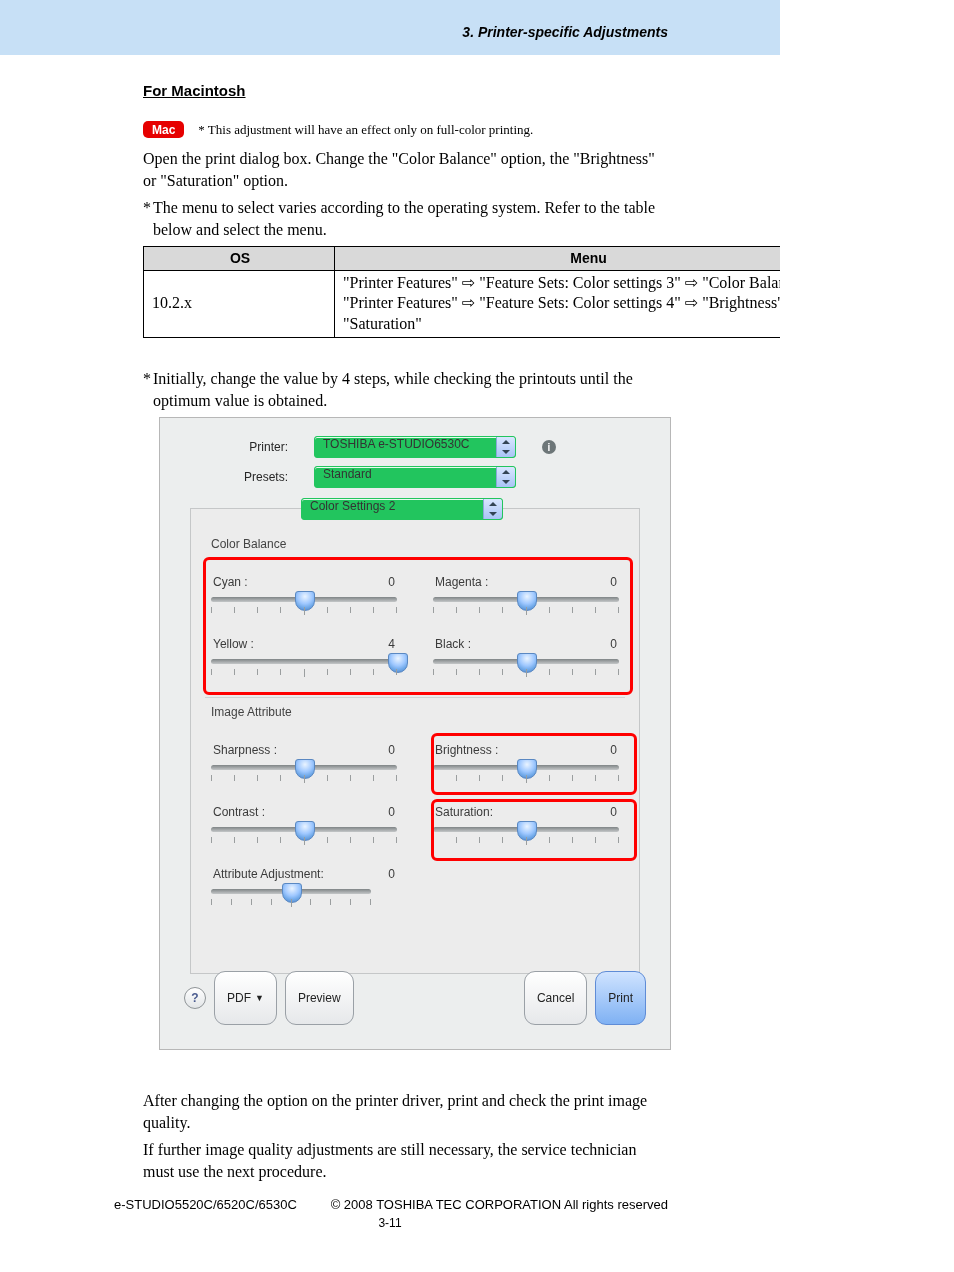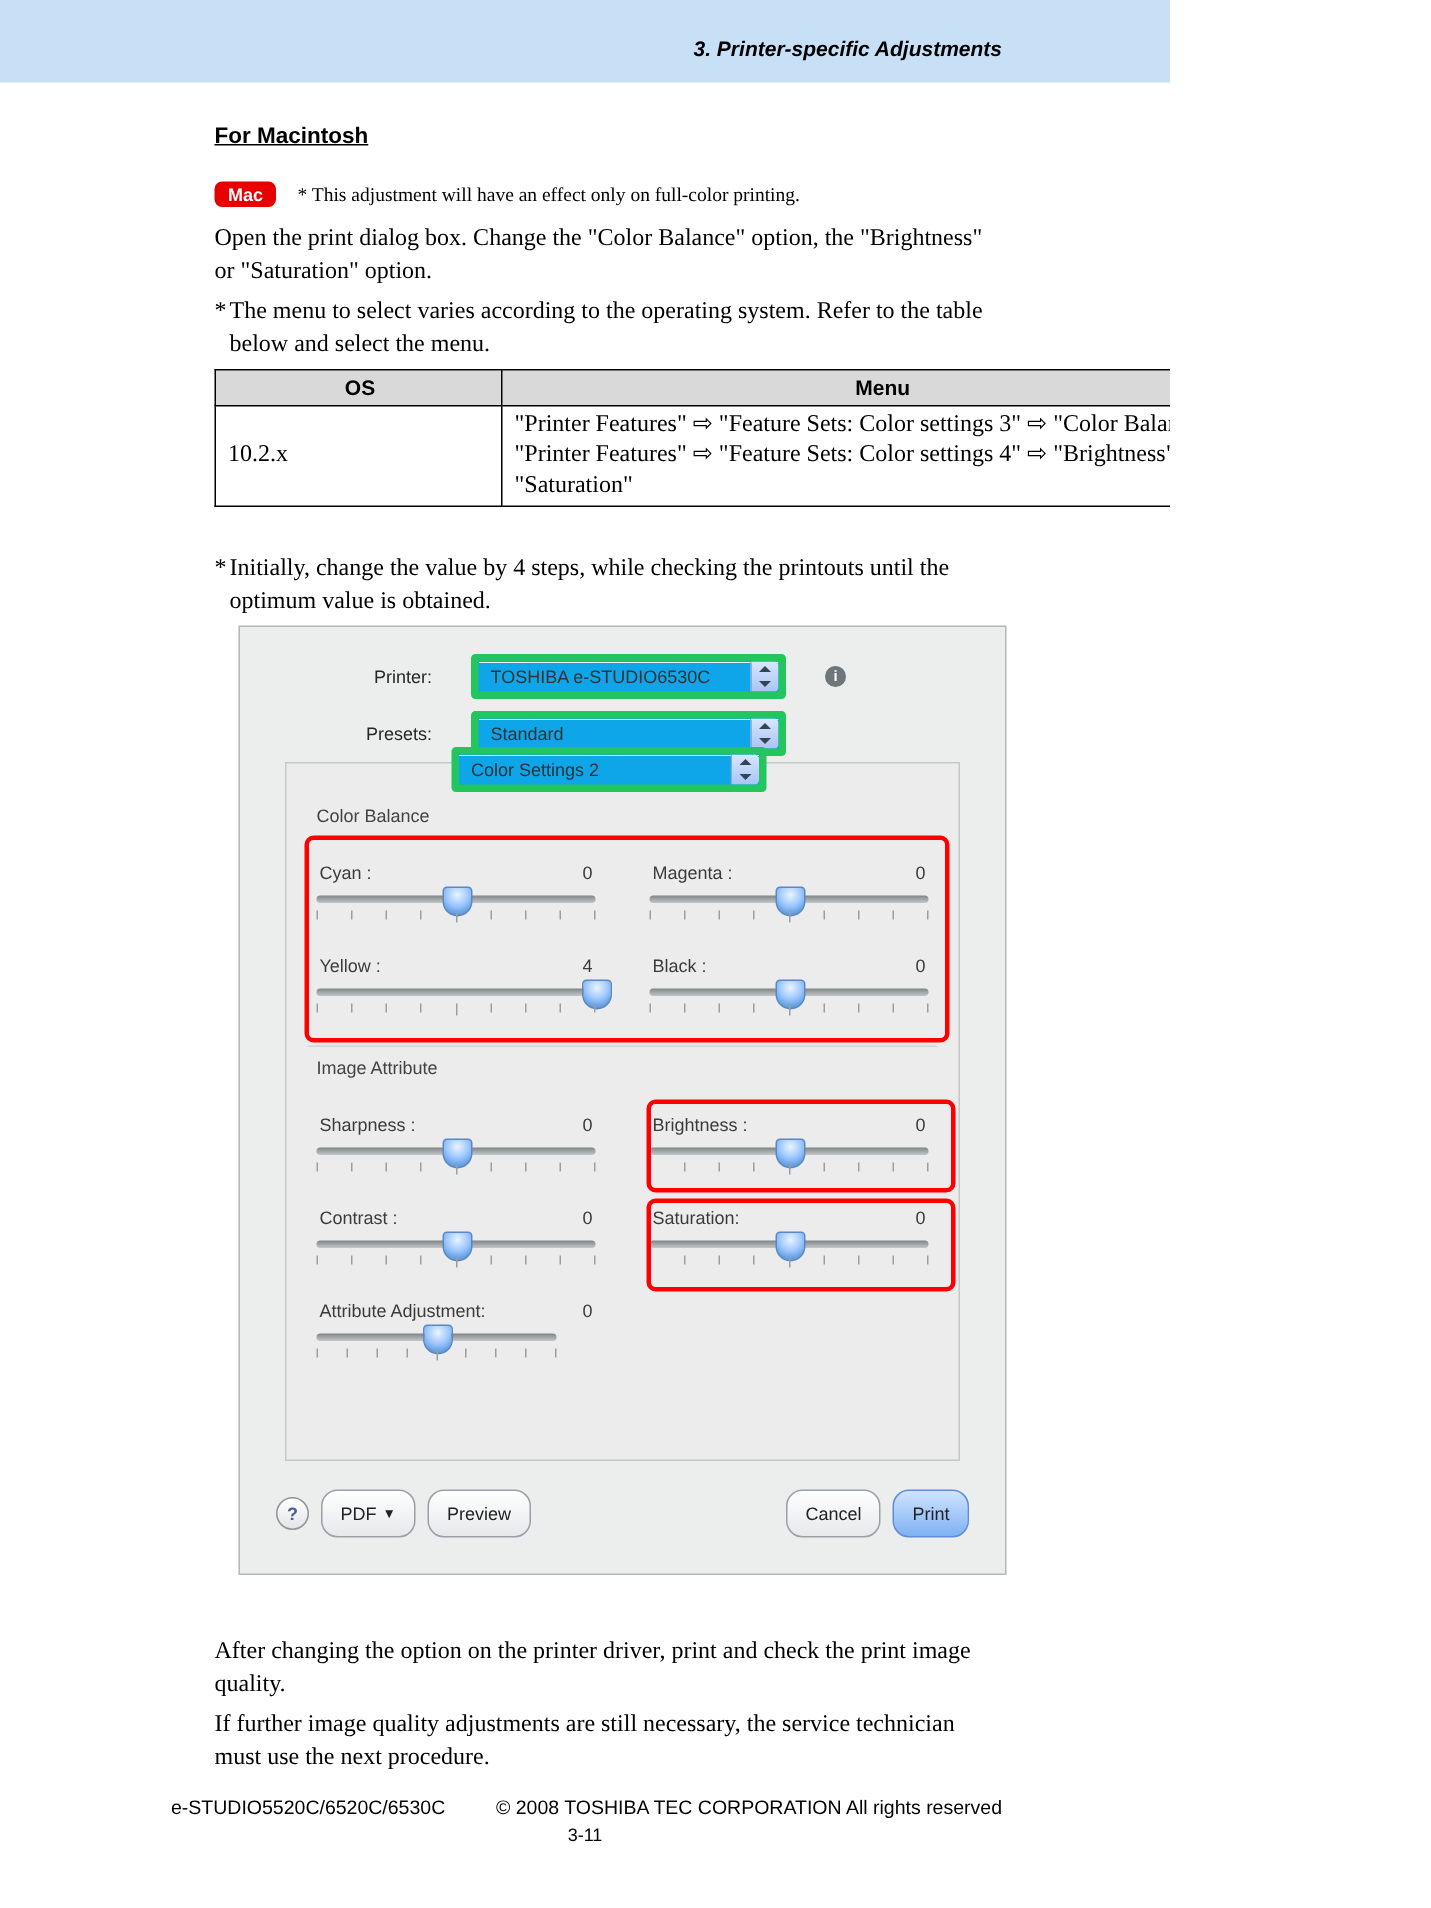--- a/index.html
+++ b/index.html
@@ -18,21 +18,21 @@
   table.menu{border-collapse:collapse;width:698px;font-size:16px;margin-bottom:30px;}
   table.menu th,table.menu td{border:1px solid #000;padding:2px 6px 2px 8px;vertical-align:top;line-height:1.3;}
   table.menu th{background:#d9d9d9;text-align:center;font-family:Arial,Helvetica,sans-serif;font-weight:bold;font-size:14px;}
   table.menu td.os{white-space:nowrap;vertical-align:middle;}
   .arrow{font-family:Arial,sans-serif;}
 
   
   .dialog{position:relative;width:510px;height:631px;border:1px solid #b7b7b7;background:#eceeee;margin:2px 0 40px 16px;font-family:"Lucida Grande","Helvetica Neue",Arial,sans-serif;font-size:12px;color:#333;}
   .dlg-row{display:flex;align-items:center;gap:20px;}
   .dlg-label{width:128px;text-align:right;padding-right:6px;color:#262626;}
-  .aqua-select{height:20px;display:flex;align-items:center;background:#0ea5e9;border:5px solid #22c55e;border-radius:3px;position:relative;box-shadow:inset 0 1px 0 rgba(255,255,255,.9);}
+  .aqua-select{height:20px;display:flex;background:#22c55e;border:1px solid #22c55e;border-radius:3px;position:relative;box-shadow:inset 0 1px 0 rgba(255,255,255,.9);}
   .aqua-select .sel-text{padding:0 20px 0 8px;font-size:12px;}
   .aqua-select .sel-btn{position:absolute;right:0;top:0;bottom:0;width:18px;border-left:1px solid #8ca7d8;border-radius:0 3px 3px 0;background:linear-gradient(#d9e6ff,#a9c4f5);}
   .aqua-select .sel-btn:before,.aqua-select .sel-btn:after{content:"";position:absolute;left:5px;border-left:4px solid transparent;border-right:4px solid transparent;}
   .aqua-select .sel-btn:before{top:3px;border-bottom:4px solid #345;}
   .aqua-select .sel-btn:after{bottom:3px;border-top:4px solid #345;}
   .info-dot{width:14px;height:14px;border-radius:50%;background:#6d7678;color:#fff;font-size:10px;font-weight:bold;display:flex;align-items:center;justify-content:center;margin-left:6px;}
   .panel{position:absolute;left:30px;right:30px;top:90px;bottom:75px;border:1px solid #c5c7c8;background:#ececec;}
   .panel-tab{position:absolute;top:-11px;left:110px;}
   .group-title{font-size:12px;color:#434343;margin:18px 0 8px 20px;}
   .sliders{display:flex;gap:36px;padding:0 20px;}
@@ -41,21 +41,21 @@
   .sl-head{display:flex;justify-content:space-between;font-size:12px;color:#3b3b3b;margin-bottom:4px;padding:0 2px;margin-top:16px;}
   .sl-track-wrap{position:relative;height:28px;}
   .sl-track{position:absolute;left:0;right:0;top:4px;height:5px;border-radius:3px;background:linear-gradient(#7f8486,#c4c7c8);}
   .sl-thumb{position:absolute;top:-2px;width:18px;height:18px;margin-left:-9px;background:radial-gradient(circle at 50% 25%,#eaf4ff 0%,#9fc8ff 45%,#6fa8e8 70%,#4a7fc5 100%);border:1px solid #5a88c2;border-radius:3px 3px 10px 10px;}
   .sl-ticks{position:absolute;left:0;right:0;top:14px;height:8px;display:flex;justify-content:space-between;}
   .sl-ticks span{width:1px;height:6px;background:#9a9e9f;}
   .sl-ticks span.mid{height:8px;}
   .redbox{position:absolute;border:3px solid #f00;border-radius:6px;pointer-events:none;}
   .panel-sep{position:absolute;left:14px;right:14px;border-top:1px solid #d1d3d4;}
   .help-btn{width:20px;height:20px;border-radius:50%;border:1px solid #8f9497;background:linear-gradient(#fff,#e2e5e7);display:flex;align-items:center;justify-content:center;font-weight:bold;color:#4a5b8f;font-size:12px;}
-  .aqua-btn{height:20px;padding:5px 12px;border:1px solid #9aa0a6;border-radius:11px;background:linear-gradient(#fff,#e6e8ea);font-size:12px;color:#222;display:flex;align-items:center;gap:4px;}
+  .aqua-btn{height:20px;padding:16px 12px;border:1px solid #9aa0a6;border-radius:11px;background:linear-gradient(#fff,#e6e8ea);font-size:12px;color:#222;display:flex;align-items:center;gap:4px;}
   .aqua-btn.primary{background:linear-gradient(#cfe3ff,#7fb1f3);border-color:#5f8cd6;}
   .dlg-footer{position:absolute;left:24px;right:24px;bottom:24px;display:flex;align-items:center;}
   .caret-down{font-size:9px;}
 
   .footer-model{position:absolute;left:114px;bottom:60px;font-family:Arial,Helvetica,sans-serif;font-size:13px;}
   .footer-copy{position:absolute;right:112px;bottom:60px;font-family:Arial,Helvetica,sans-serif;font-size:13px;}
   .footer-page{position:absolute;bottom:42px;left:0;right:0;text-align:center;font-family:Arial,Helvetica,sans-serif;font-size:12px;}
 </style>
 </head>
 <body>

